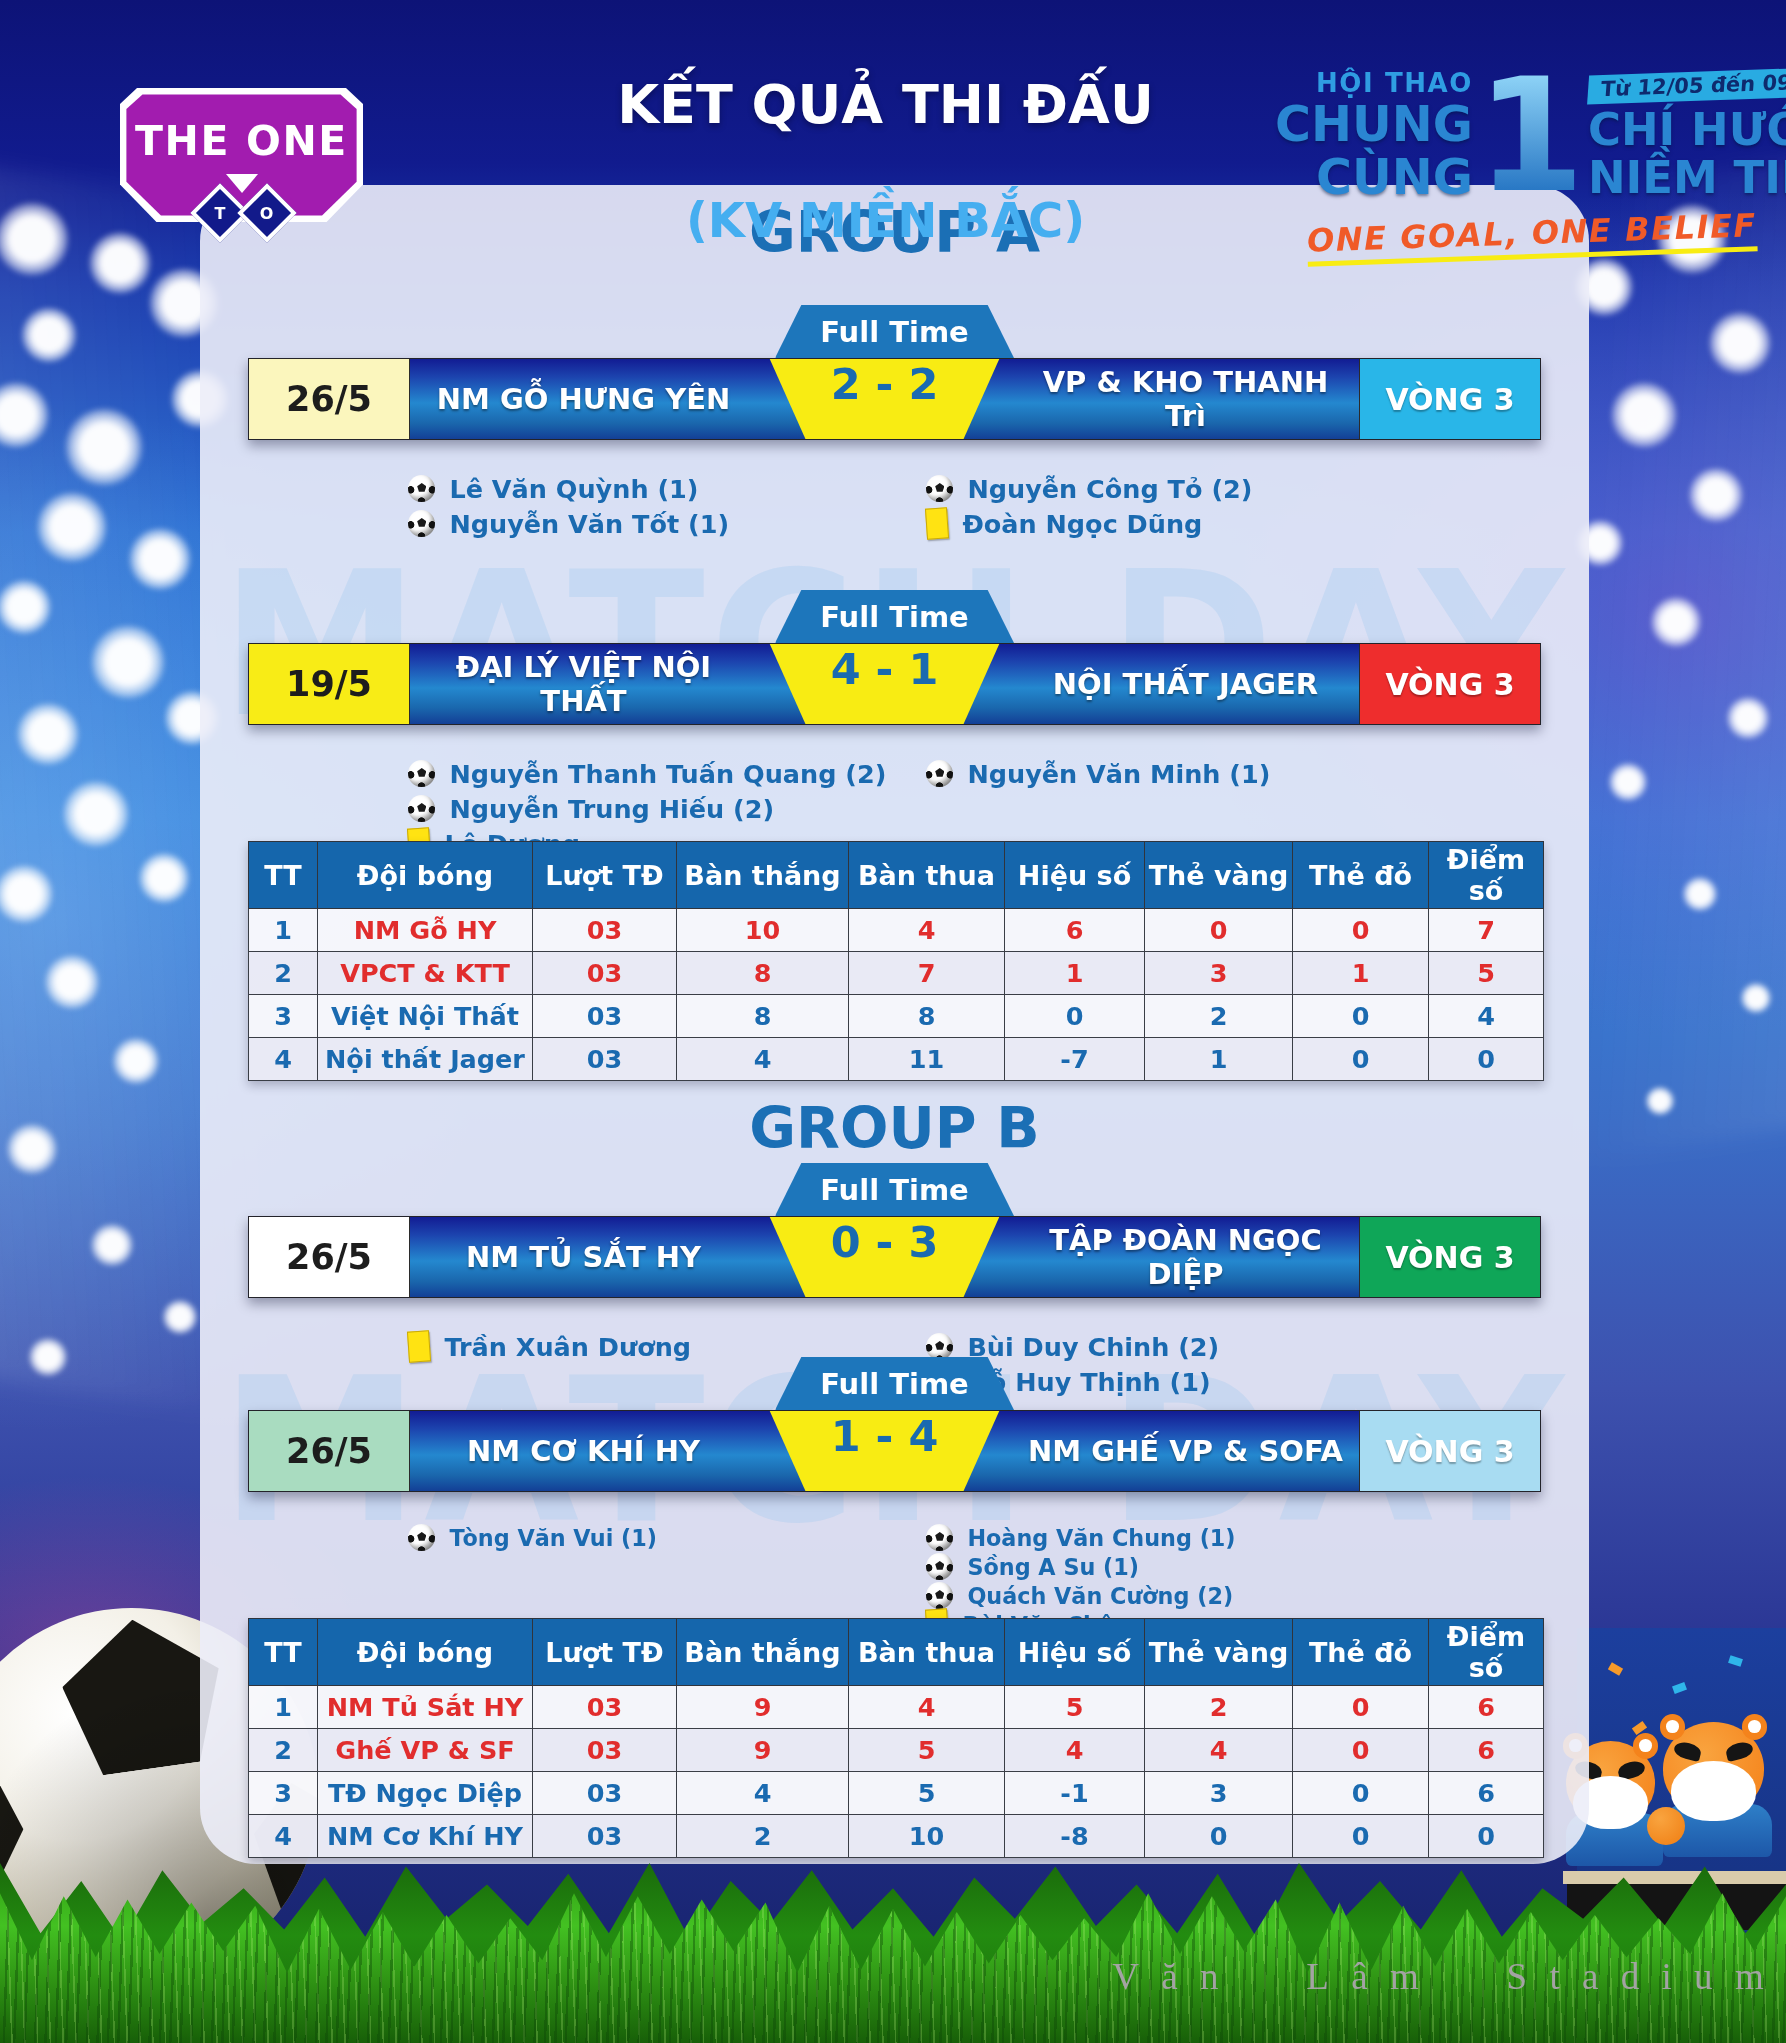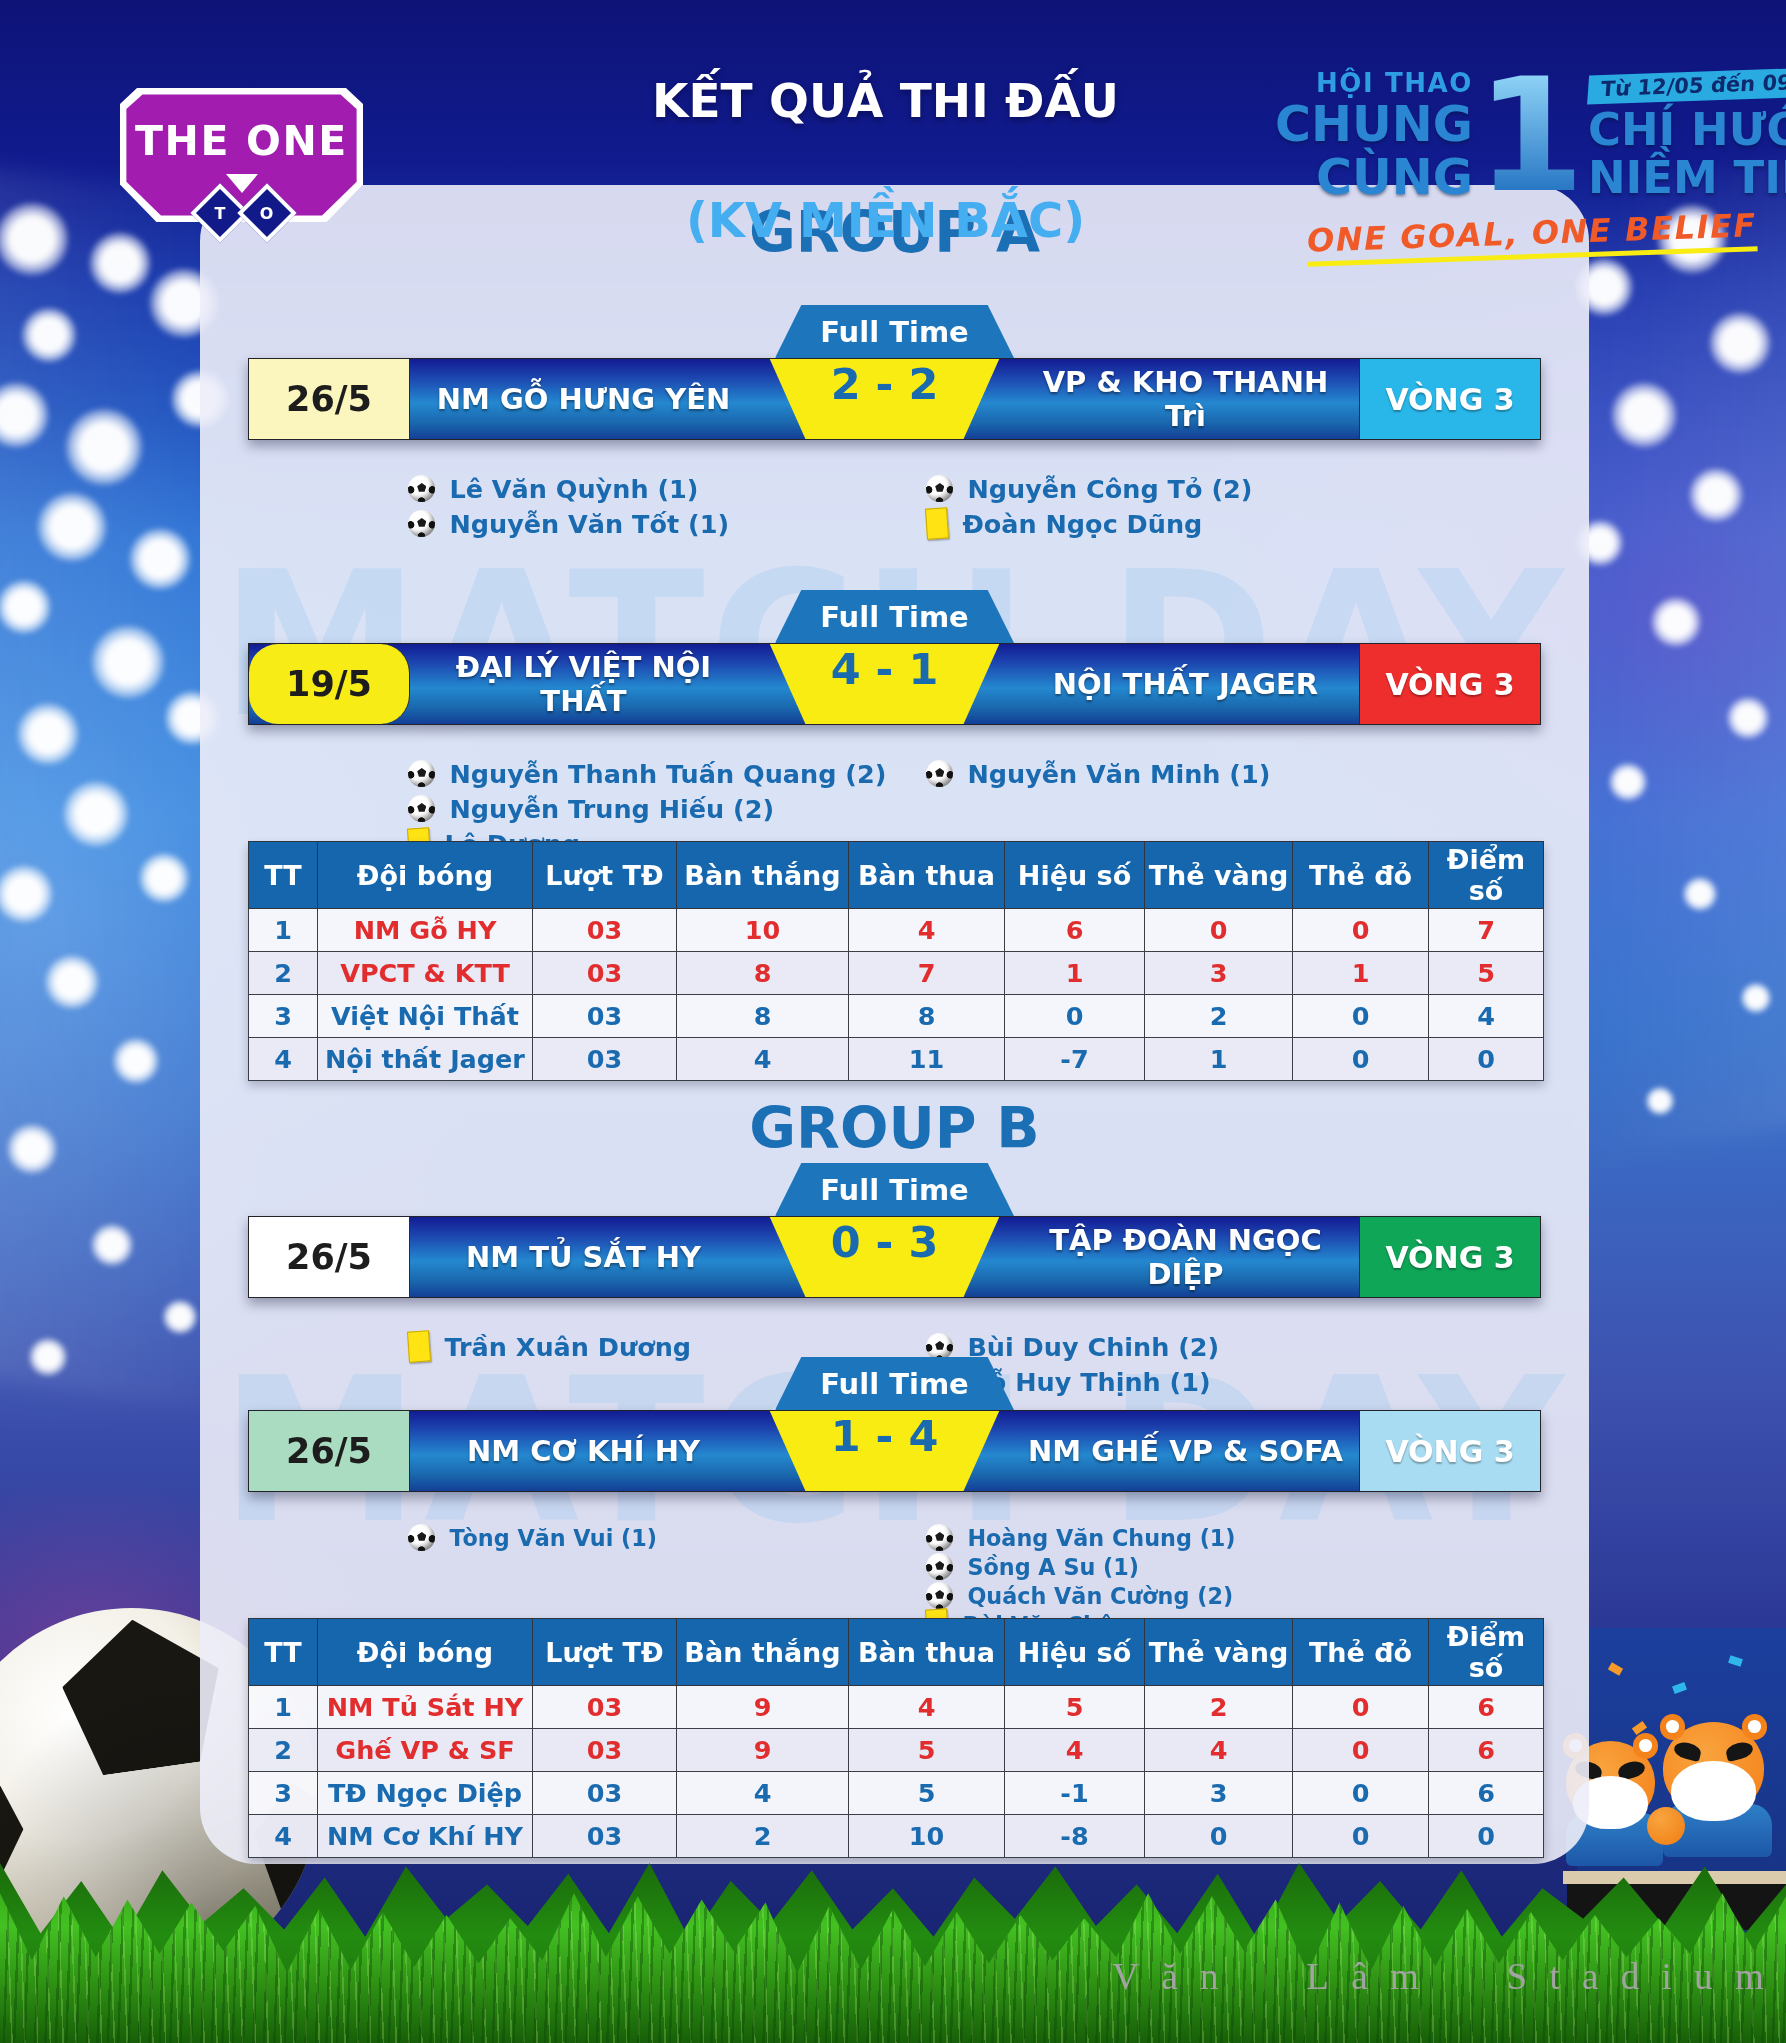--- a/index.html
+++ b/index.html
@@ -33,21 +33,21 @@
   .logo-emblem{position:absolute;left:50%;bottom:-21px;transform:translateX(-50%);
     width:120px;height:69px;z-index:2;}
   .emb-tri{position:absolute;left:50%;top:0;transform:translateX(-50%);width:0;height:0;
     border-left:16px solid transparent;border-right:16px solid transparent;border-top:19px solid #fff;}
   .emb-d{position:absolute;top:17.6px;width:34px;height:34px;border:4px solid #fff;background:#121a8a;
     transform:rotate(45deg);display:flex;align-items:center;justify-content:center;}
   .emb-d span{transform:rotate(-45deg);color:#fff;font-size:16px;font-weight:800;}
   .emb-t{left:17.6px;} .emb-o{left:64px;}
 
   .main-title{position:absolute;left:319px;width:1133px;top:73px;z-index:6;text-align:center;
-    font-size:47px;font-weight:800;color:#fff;text-shadow:0 3.2px 6.4px rgba(0,0,30,.4);}
+    font-size:54px;font-weight:800;color:#fff;text-shadow:0 3.2px 6.4px rgba(0,0,30,.4);}
   .sub-title{position:absolute;left:319px;width:1133px;top:192px;z-index:6;text-align:center;
     font-size:48px;font-weight:800;color:#45aef0;}
 
   .campaign{position:absolute;left:1275px;top:69px;width:503px;z-index:6;}
   .camp-grid{display:flex;align-items:center;}
   .camp-left{display:flex;flex-direction:column;align-items:flex-end;line-height:1.08;}
   .c-hoithao{font-size:26px;color:#2f9de2;font-weight:bold;letter-spacing:1.6px;margin-bottom:1.6px;}
   .c-chung,.c-cung{font-size:49px;font-weight:800;color:#2a86d2;text-shadow:0 1.6px 3.2px rgba(0,20,60,.5);}
   .camp-one{font-size:156px;font-weight:800;line-height:.82;margin:0 3.2px;
     background:linear-gradient(180deg,#8fd4f7,#1f6fc0);-webkit-background-clip:text;background-clip:text;color:transparent;}
@@ -311,21 +311,21 @@
             </li>
         </ul>
       </div>
     </div>
 
     <div class="match" style="top:405px;">
       <div class="ft-tab">
           <span>Full Time</span>
         </div>
       <div class="bar">
-        <div class="m-date" style="background: rgb(248, 236, 22); border-radius: 29px;">
+        <div class="m-date" style="background: rgb(248, 236, 22);">
             <span>19/5</span>
           </div>
         <div class="m-team">ĐẠI LÝ VIỆT NỘI THẤT</div>
         <div class="m-score">
             <span>4 - 1</span>
           </div>
         <div class="m-team">NỘI THẤT JAGER</div>
         <div class="m-round" style="background: rgb(238, 45, 45);">VÒNG 3</div>
       </div>
       <div class="events">

